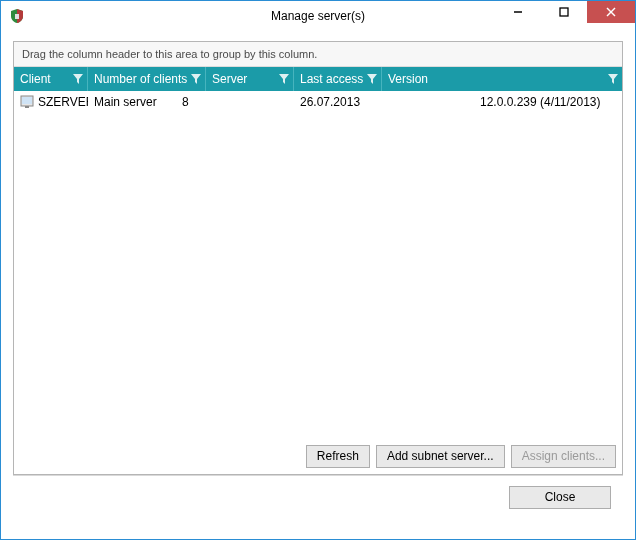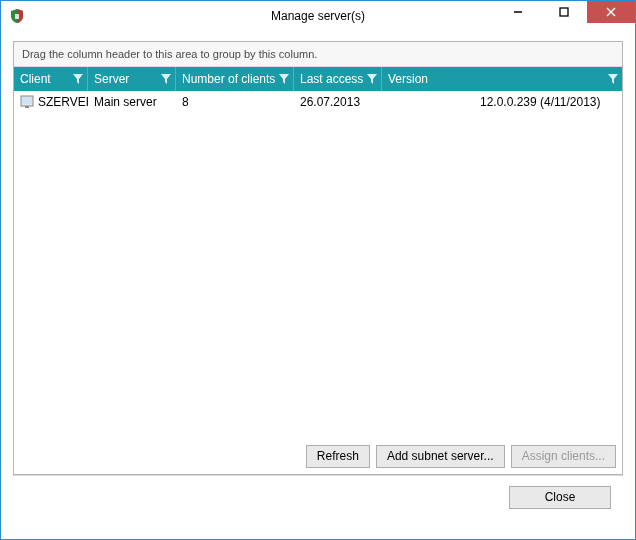--- a/index.html
+++ b/index.html
@@ -214,30 +214,30 @@
 
       <div class="grid-header">
         <div class="gh-cell c0">
           <span>Client</span>
           <span class="filter-icon">
             <svg width="10" height="10" viewBox="0 0 10 10">
                 <path d="M0 0 H10 L6 5 V10 L4 8 V5 Z" fill="#fff"></path>
               </svg>
           </span>
         </div>
+        <div class="gh-cell c2">
+          <span>Number of clients</span>
+          <span class="filter-icon">
+            <svg width="10" height="10" viewBox="0 0 10 10">
+                <path d="M0 0 H10 L6 5 V10 L4 8 V5 Z" fill="#fff"></path>
+              </svg>
+          </span>
+        </div>
         <div class="gh-cell c1">
           <span>Server</span>
-          <span class="filter-icon">
-            <svg width="10" height="10" viewBox="0 0 10 10">
-                <path d="M0 0 H10 L6 5 V10 L4 8 V5 Z" fill="#fff"></path>
-              </svg>
-          </span>
-        </div>
-        <div class="gh-cell c2">
-          <span>Number of clients</span>
           <span class="filter-icon">
             <svg width="10" height="10" viewBox="0 0 10 10">
                 <path d="M0 0 H10 L6 5 V10 L4 8 V5 Z" fill="#fff"></path>
               </svg>
           </span>
         </div>
         <div class="gh-cell c3">
           <span>Last access</span>
           <span class="filter-icon">
             <svg width="10" height="10" viewBox="0 0 10 10">

